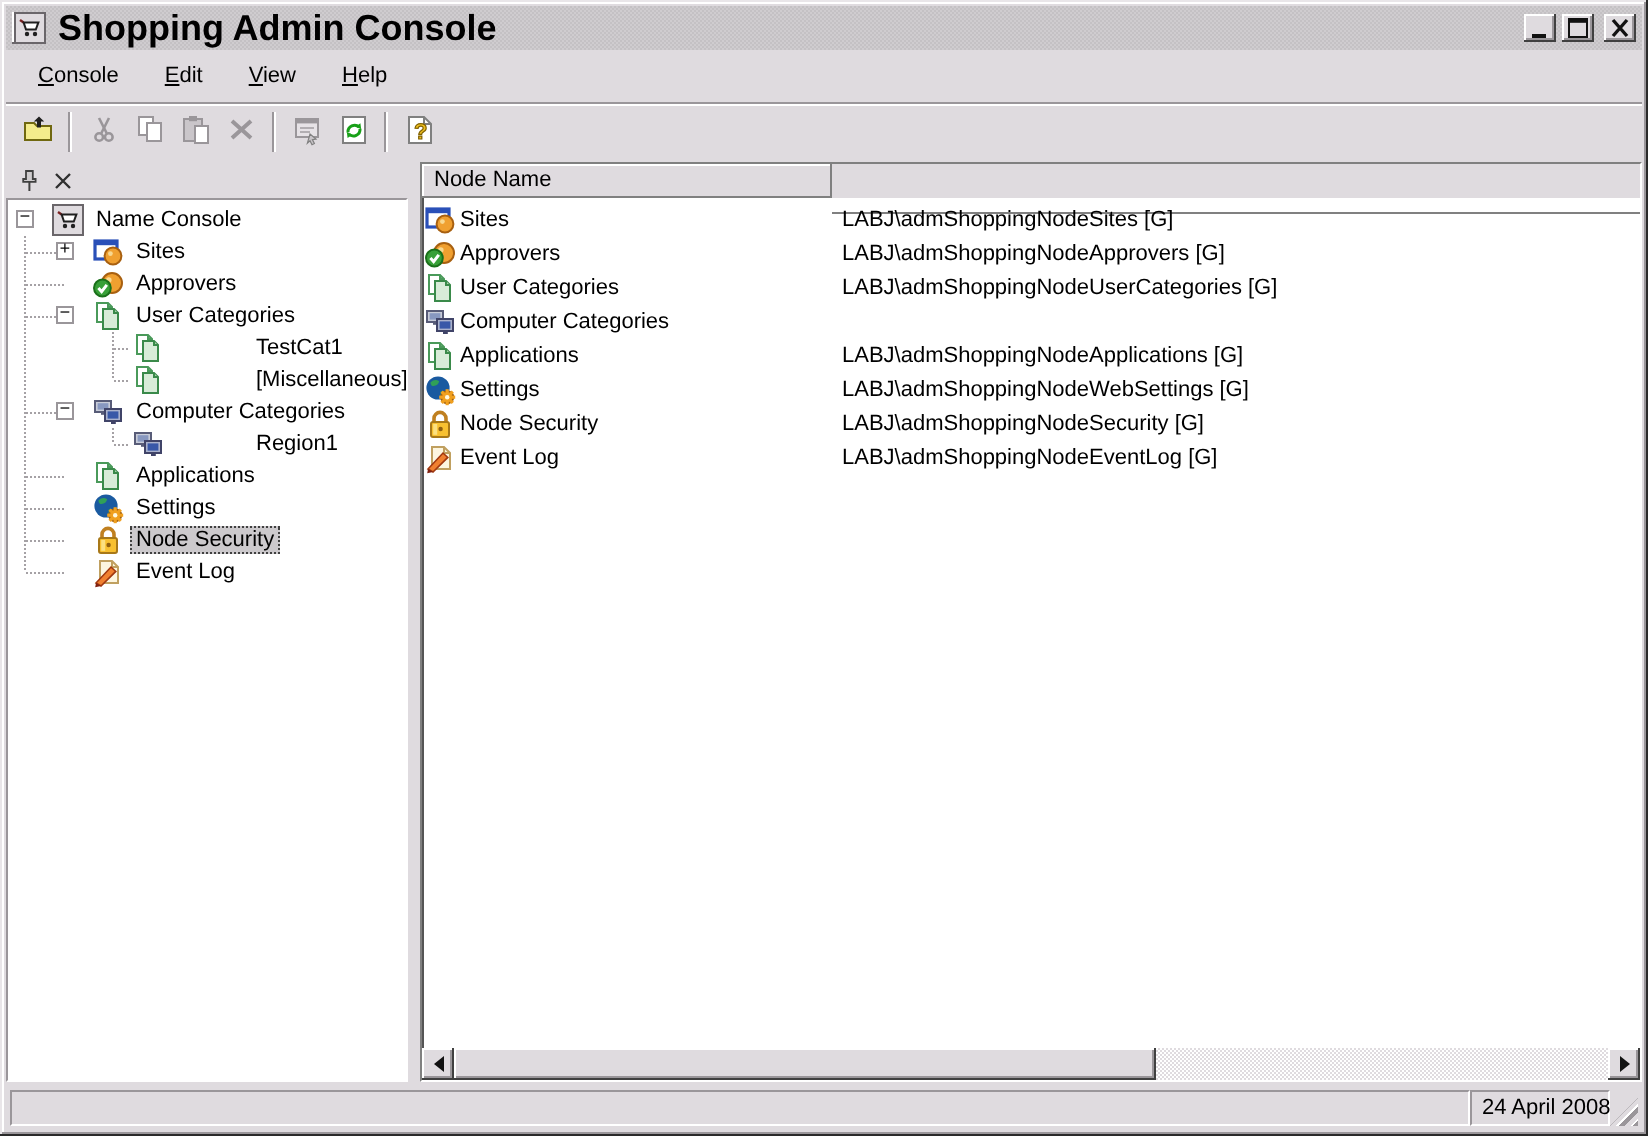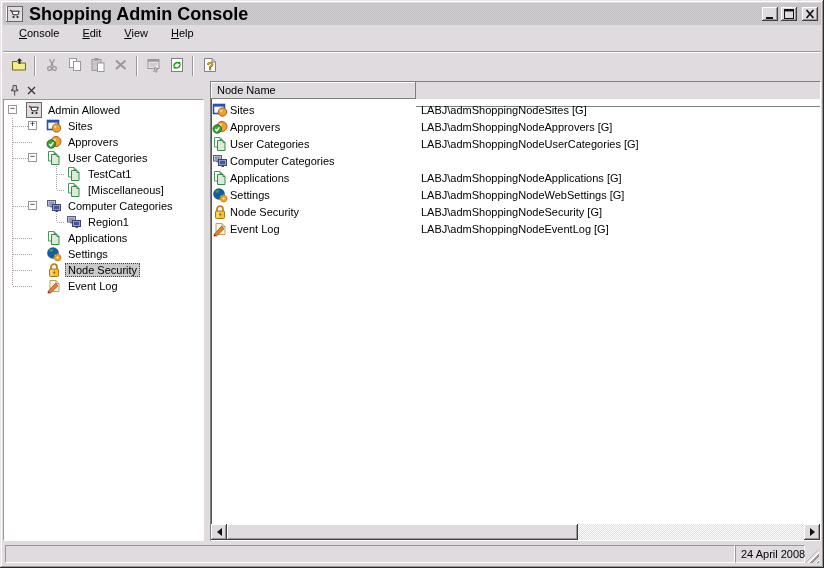--- a/index.html
+++ b/index.html
@@ -38,21 +38,21 @@
   .cap-btn {
     width: 16px; height: 14px; flex: 0 0 16px;
     background: #dfdbdf; border: 0; padding: 0;
     box-shadow: inset -1px -1px 0 #404040, inset 1px 1px 0 #fff, inset -2px -2px 0 #9a969a;
     display: flex; align-items: center; justify-content: center;
   }
   .cap-close { margin-left: 2px; }
   
   .menubar {
     height: 27px; flex: 0 0 27px;
-    display: flex; align-items: flex-start;
+    display: flex; align-items: center;
     padding-left: 13px; gap: 17px;
     border-bottom: 1px solid #9a969a;
     box-shadow: 0 1px 0 #ffffff;
   }
   .menu-item { padding: 2px 3px; cursor: default; }
   .menu-item u { text-underline-offset: 1px; }
   
   .toolbar {
     height: 28px; flex: 0 0 28px;
     display: flex; align-items: center;
@@ -102,21 +102,21 @@
   }
   .expand-box {
     position: absolute; width: 9px; height: 9px; top: 3px;
     background: #fff; border: 1px solid #9a969a;
     font-size: 9px; line-height: 7px; text-align: center;
     font-family: "Liberation Mono", monospace;
     z-index: 2;
   }
   .lv0 { padding-left: 22px; } .lv0 .expand-box { left: 4px; }
   .lv1 { padding-left: 42px; } .lv1 .expand-box { left: 24px; }
-  .lv2 { padding-left: 62px; }
+  .lv2 { padding-left: 62px; gap: 40px; }
   .guide { position: absolute; z-index: 1; }
   .gv { width: 1px; background-image: repeating-linear-gradient(to bottom,#a5a1a5 0 1px,transparent 1px 2px); }
   .gh { height: 1px; background-image: repeating-linear-gradient(to right,#a5a1a5 0 1px,transparent 1px 2px); }
   
   .list-header { height: 17px; flex: 0 0 17px; display: flex; background: #dfdbdf; }
   .hcell {
     background: #dfdbdf;
     box-shadow: inset -1px -1px 0 #808080, inset 1px 1px 0 #ffffff;
     padding: 1px 0 0 6px; line-height: 15px;
     white-space: nowrap; overflow: hidden;
@@ -292,21 +292,21 @@
       <div class="tree-area">
           <div class="trow lv0">
             <span class="expand-box">−</span>
             <span class="ticon"><svg width="16" height="16" viewBox="0 0 16 16">
                 <rect x="0.5" y="0.5" width="15" height="15" fill="#dfdbdf" stroke="#6a666a"></rect>
                 <line x1="3" y1="4" x2="4.8" y2="5.2" stroke="#7a2020" stroke-width="1.2"></line>
                 <path d="M4.8 5.2 h7.4 l-1.3 3.6 h-4.9 z" fill="#fff" stroke="#202020"></path>
                 <circle cx="6.5" cy="11" r="1.1" fill="#202020"></circle>
                 <circle cx="10.5" cy="11" r="1.1" fill="#202020"></circle>
               </svg></span>
-            <span class="tlabel">Admin Allowed</span>
+            <span class="tlabel">Name Console</span>
           </div>
           <div class="trow lv1">
             <span class="guide gv" style="left:8px; top:0; bottom:0;"></span>
             <span class="guide gh" style="left:9px; top:8px; width:19px;"></span>
             <span class="expand-box">+</span>
             <span class="ticon"><svg width="16" height="16" viewBox="0 0 16 16">
                 <rect x="1.5" y="2.5" width="11" height="9" fill="#fff" stroke="#2a50b8" stroke-width="1.6"></rect>
                 <rect x="1" y="2" width="12" height="2.6" fill="#2a50b8"></rect>
                 <circle cx="10.5" cy="10" r="4.2" fill="#f0a030" stroke="#a86010"></circle>
                 <circle cx="9.2" cy="8.8" r="1.2" fill="#f8d890"></circle>

